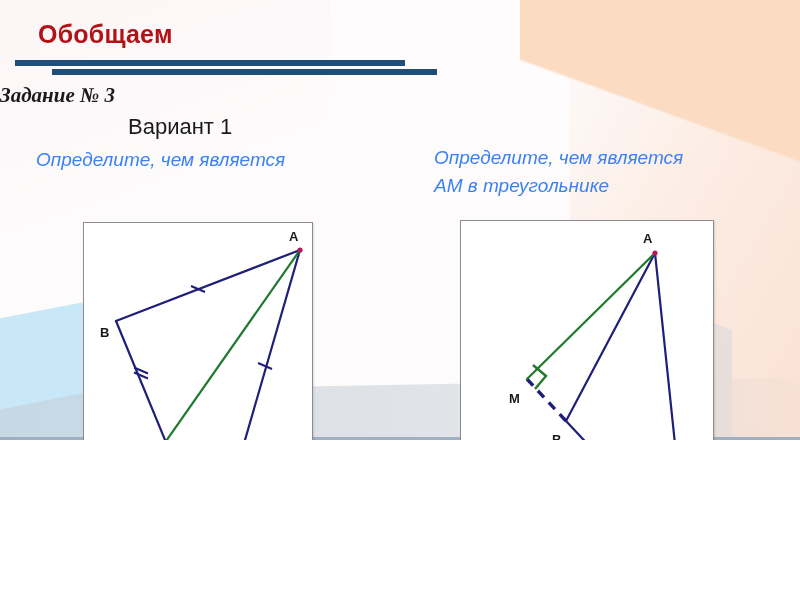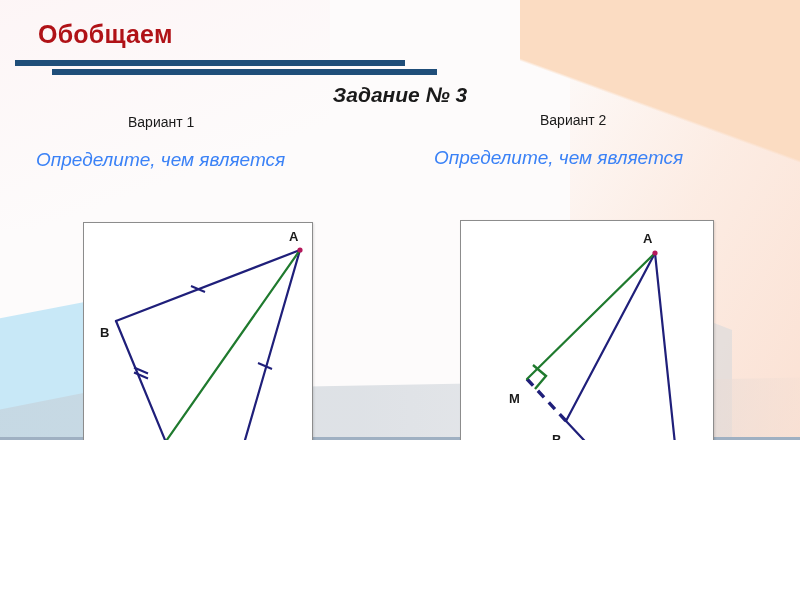--- a/index.html
+++ b/index.html
@@ -116,31 +116,31 @@
     left: 52px;
     top: 69px;
     width: 385px;
   }
 
   .task-heading {
     position: absolute;
     left: 0;
     top: 83px;
     width: 800px;
-    text-align: center;
     font-size: 21px;
     font-weight: bold;
     font-style: italic;
     color: #1a1a1a;
+    font-family: Liberation Serif, serif;
   }
 
   
   .variant-label {
     position: absolute;
-    font-size: 14px;
+    font-size: 22px;
     color: #1a1a1a;
     white-space: nowrap;
   }
   .v1-label { left: 128px; top: 114px; }
   .v2-label { left: 540px; top: 112px; }
 
   .prompt {
     position: absolute;
     font-size: 19px;
     font-style: italic;
@@ -221,23 +221,23 @@
         </g>
         <circle cx="216" cy="27" r="2.6" fill="#b5185b"></circle>
         <text x="205" y="18" class="vlabel">A</text>
         <text x="16" y="114" class="vlabel">B</text>
         <circle cx="128" cy="331" r="2.6" fill="#b5185b"></circle>
         <text x="124" y="352" class="vlabel">C</text>
         <text x="63" y="236" class="vlabel">E</text>
       </svg>
   </div>
 
-  <div class="variant-label v2-label">Вариант 2</div>
   <div class="prompt v2-prompt">
     <div>Определите, чем является</div>
+    <div>AM в треугольнике</div>
   </div>
 
   <div class="figure-frame" id="fig2">
     <svg id="svg2" viewBox="0 0 252 363" preserveAspectRatio="none">
         <line x1="194" y1="32" x2="105" y2="200" stroke="#1f1f7a" stroke-width="2.2" stroke-linecap="round"></line>
         <line x1="105" y1="200" x2="225" y2="328" stroke="#1f1f7a" stroke-width="2.2" stroke-linecap="round"></line>
         <line x1="194" y1="32" x2="225" y2="328" stroke="#1f1f7a" stroke-width="2.2" stroke-linecap="round"></line>
         <line x1="66" y1="158" x2="105" y2="200" stroke="#1f1f7a" stroke-width="3.4" stroke-linecap="butt" stroke-dasharray="9 7"></line>
         <line x1="194" y1="32" x2="66" y2="158" stroke="#1f7a2e" stroke-width="2.2" stroke-linecap="round"></line>
         <path d="M 72 144 L 85 155 L 74 168" fill="none" stroke="#1f7a2e" stroke-width="2.4"></path>

